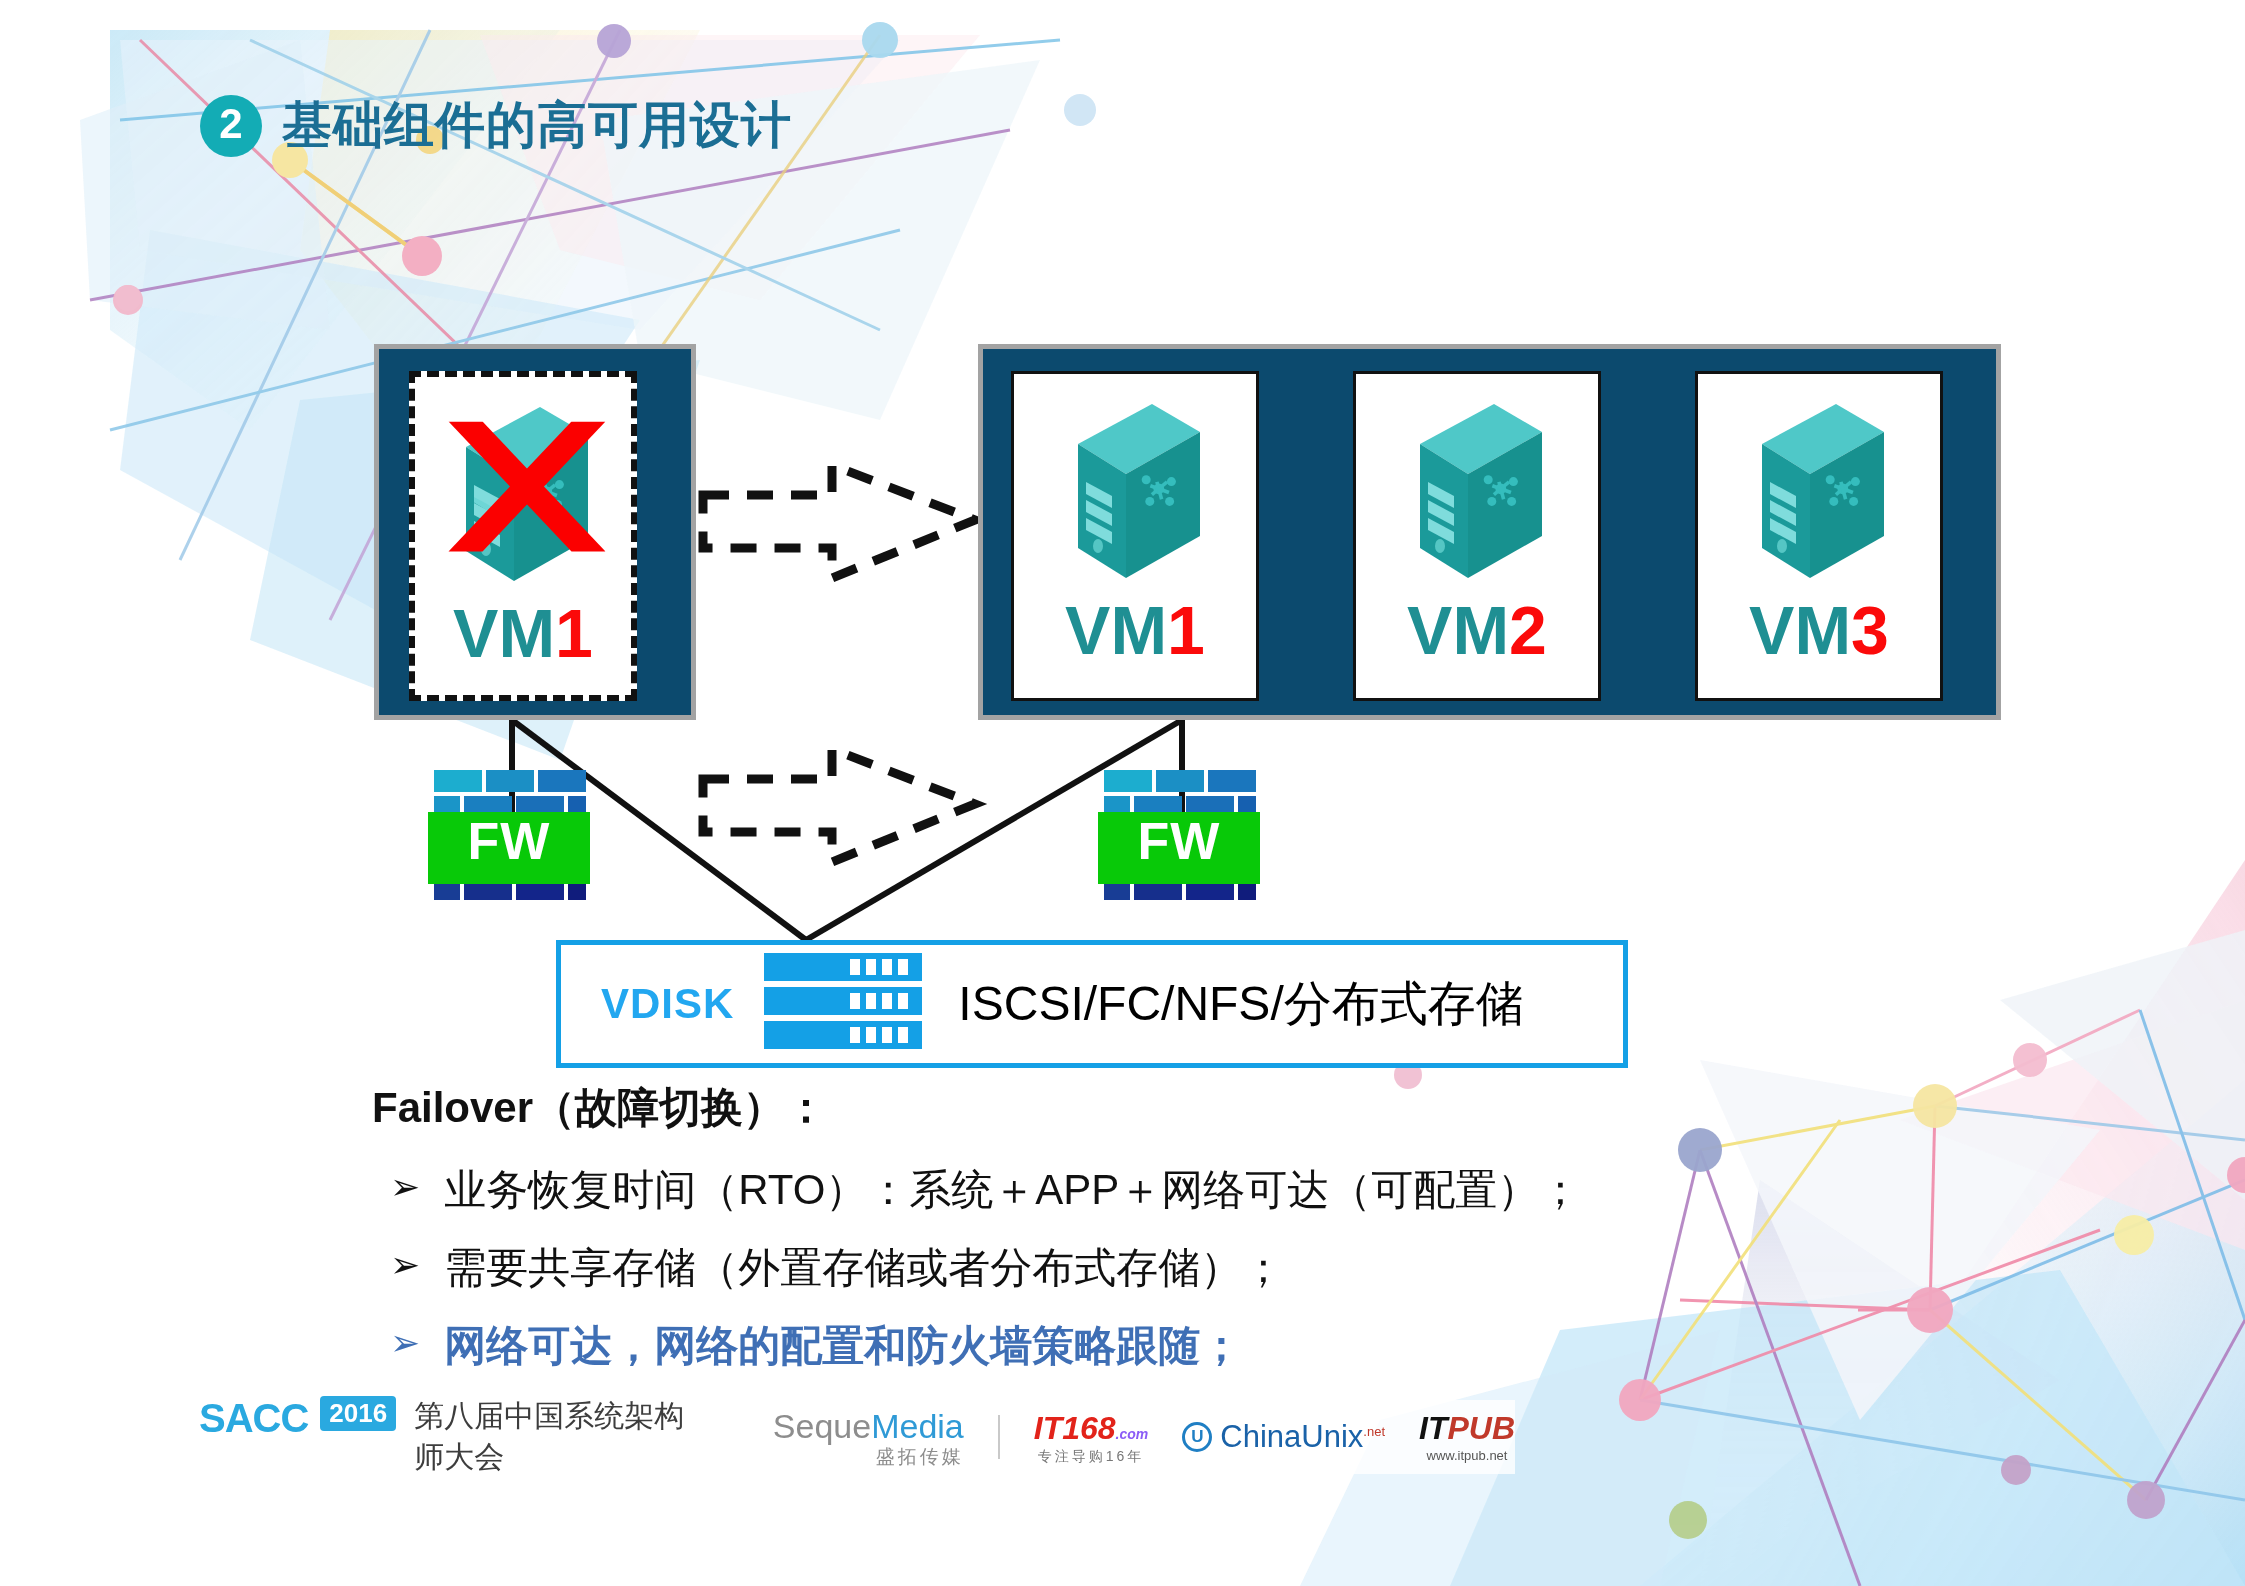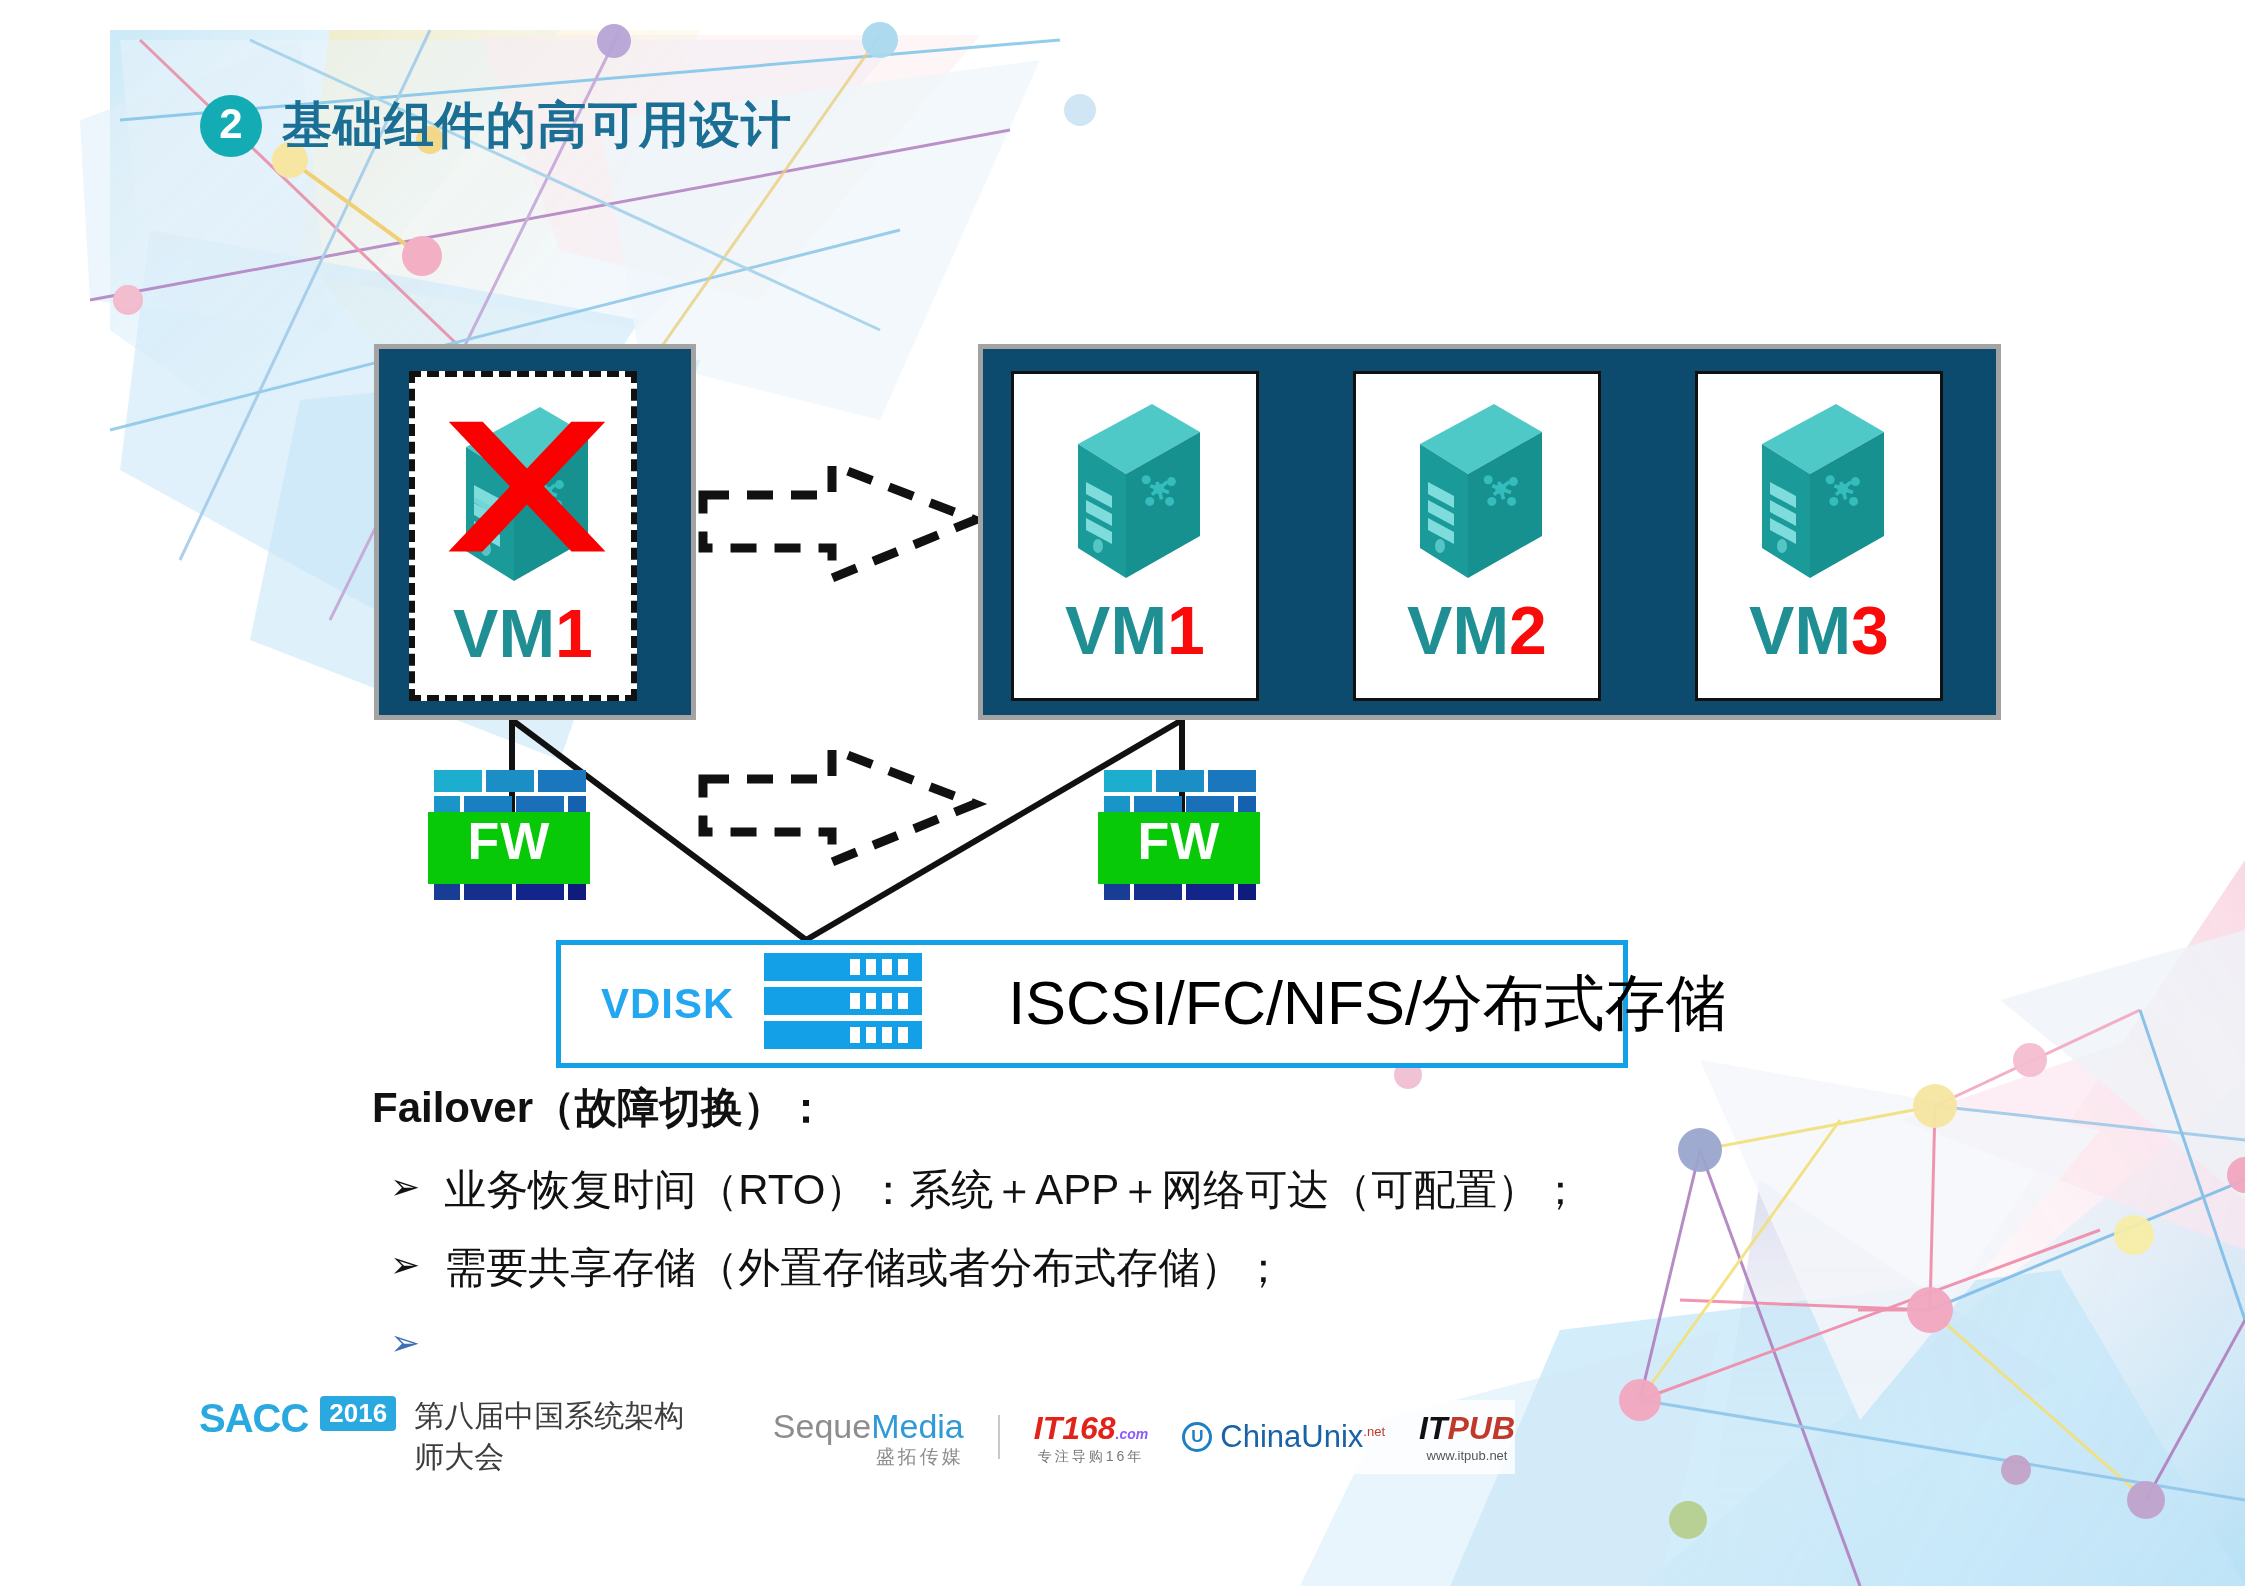--- a/index.html
+++ b/index.html
@@ -91,21 +91,21 @@
     width: 1072px; height: 128px;
     border: 5px solid #14a0e6; background: #ffffff;
     display: flex; align-items: center;
   }
   .vdisk-label {
     margin-left: 40px; font-size: 42px; font-weight: bold;
     color: #22a7f0; letter-spacing: 1px;
   }
   .vdisk-icon { margin-left: 30px; }
   .vdisk-desc {
-    margin-left: 86px; font-size: 61px; color: #000;
+    margin-left: 36px; font-size: 48px; color: #000;
     white-space: nowrap;
   }
 
   
   .failover-head {
     position: absolute; left: 372px; top: 1080px;
     font-size: 42px; font-weight: bold; color: #111;
   }
   .bullets { position: absolute; left: 390px; top: 1162px; width: 1300px; }
   .bullet {
@@ -492,20 +492,21 @@
     <div class="bullet">
       <span class="marker">➢</span>
       <span>业务恢复时间（RTO）：系统＋APP＋网络可达（可配置）；</span>
     </div>
     <div class="bullet">
       <span class="marker">➢</span>
       <span>需要共享存储（外置存储或者分布式存储）；</span>
     </div>
     <div class="bullet hl">
       <span class="marker">➢</span>
+      <span>网络可达，网络的配置和防火墙策略跟随；</span>
     </div>
   </div>
 
   <div id="footer-bar">
     <div class="sacc-logo">
       <span class="sacc-word">SACC</span>
       <span class="sacc-year">2016</span>
       <span class="sacc-cn">第八届中国系统架构师大会</span>
     </div>
 

